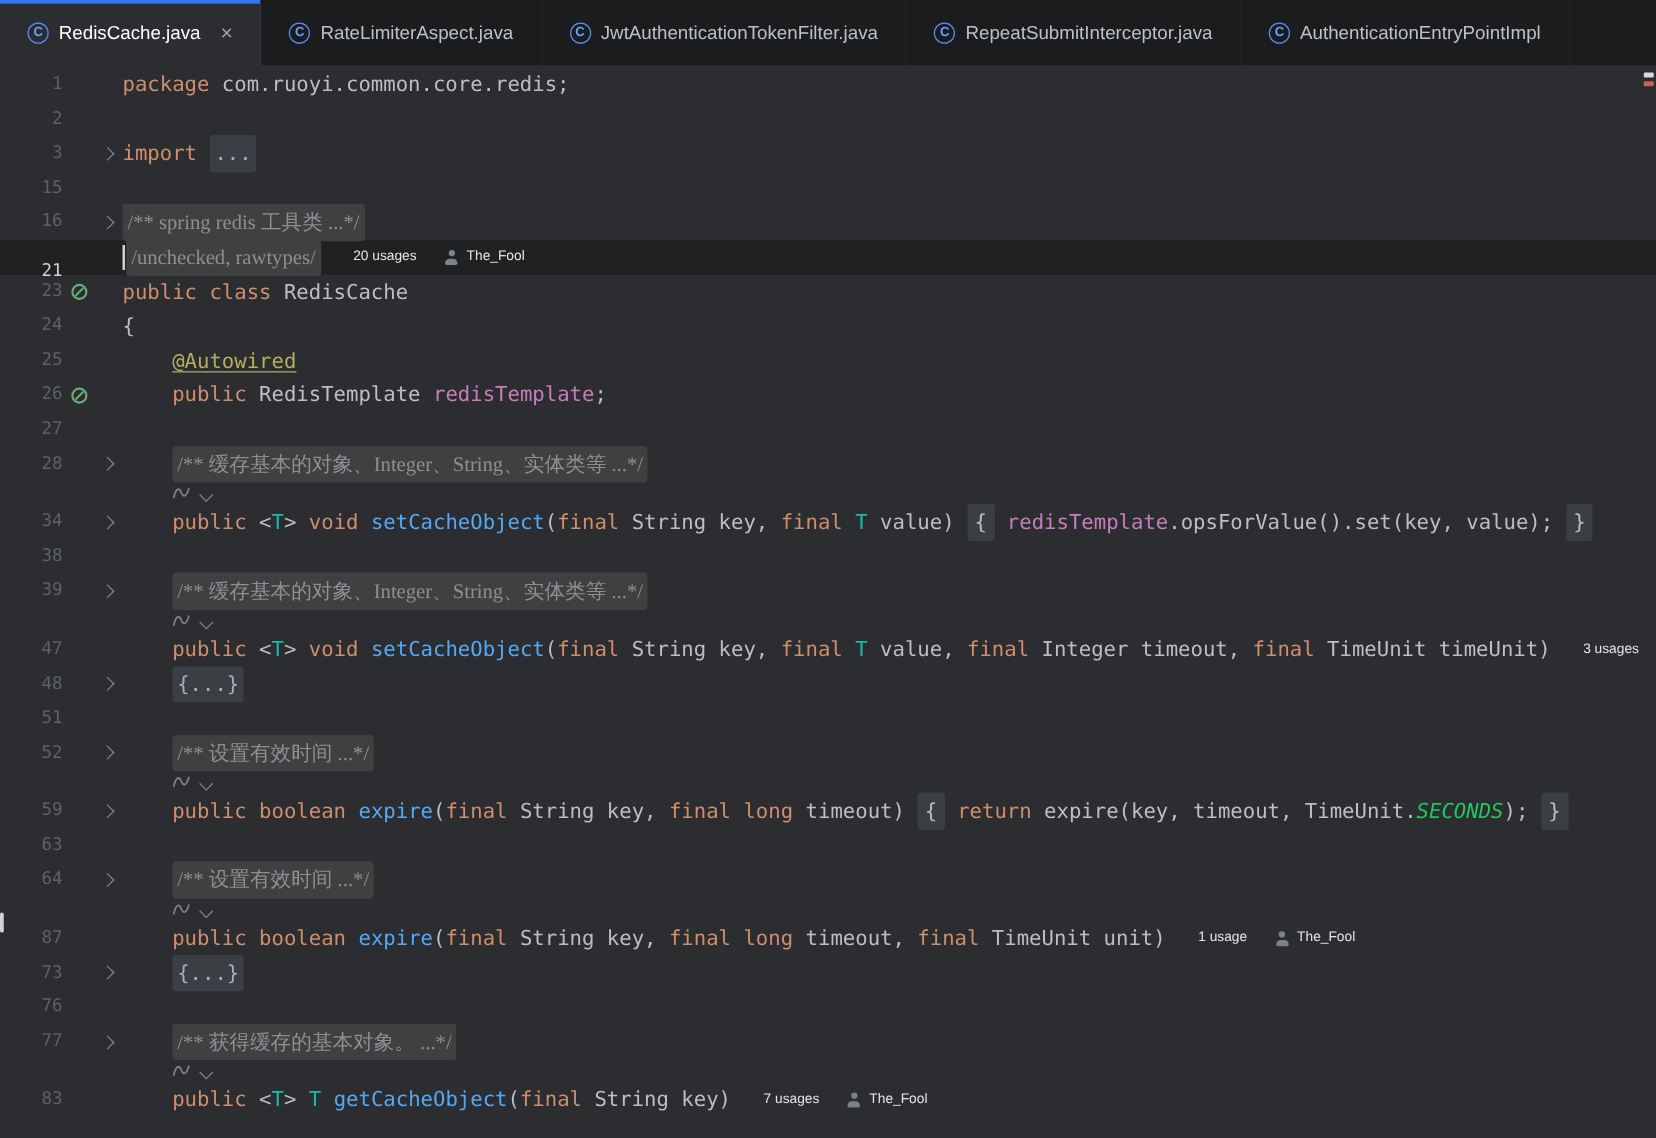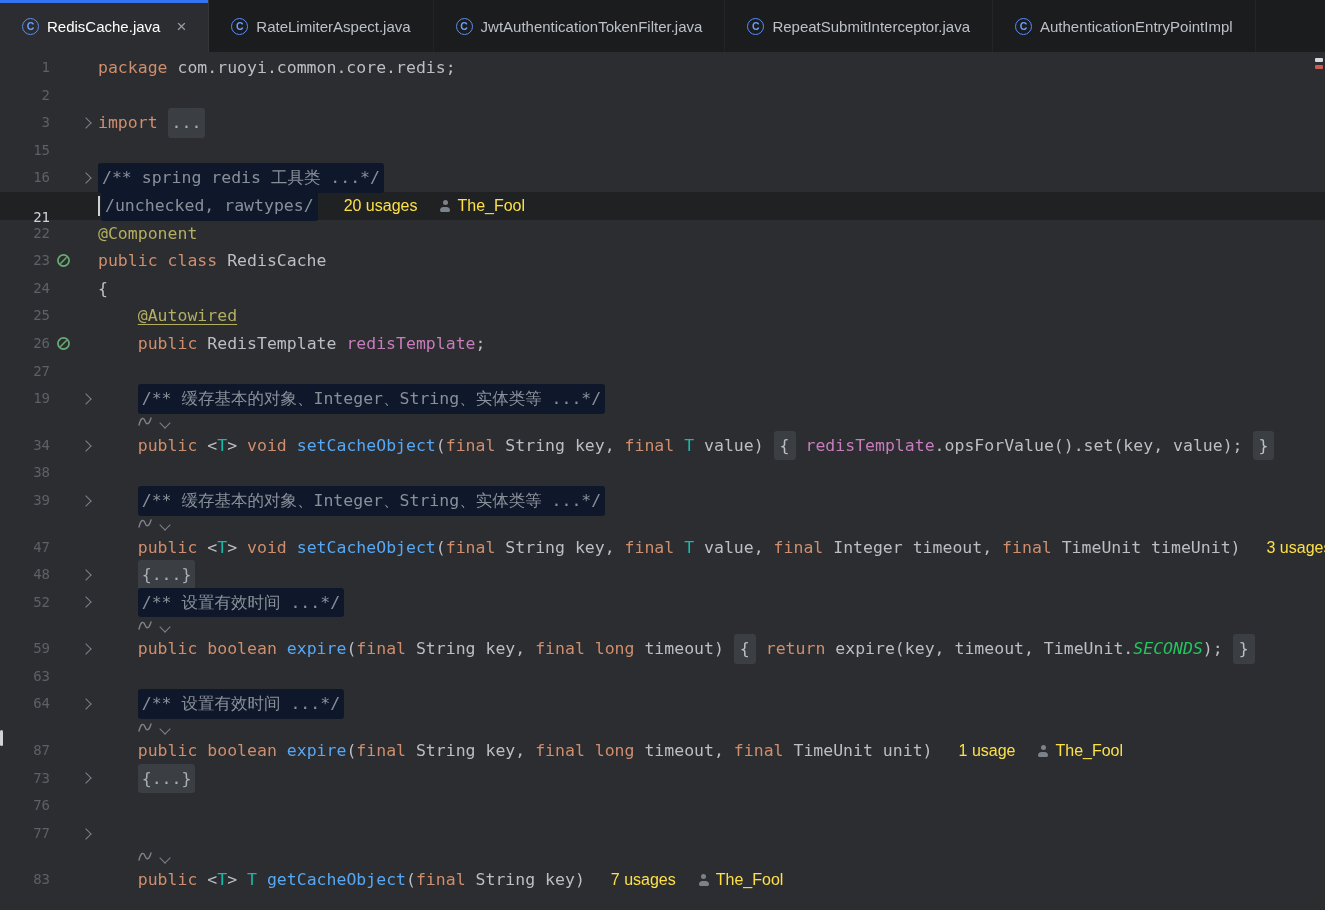--- a/index.html
+++ b/index.html
@@ -36,25 +36,25 @@
   
   .tk-kw{color:#cf8e6d;}
   .tk-pl{color:#bcbec4;}
   .tk-ann{color:#b3ae60;}
   .tk-annu{color:#b3ae60;text-decoration:underline;text-underline-offset:3px;}
   .tk-field{color:#c77dbb;}
   .tk-enumc{color:#22c55e;font-style:italic;}
   .tk-meth{color:#56a8f5;text-underline-offset:4px;}
   .tk-tp{color:#16baac;}
   .tk-foldbox{background:#3b3e43;color:#a9aeb6;border-radius:3px;padding:1px 4px;}
-  .tk-foldcm{background:#0f172a;color:#8a9099;border-radius:3px;padding:1px 4px;}
+  .tk-foldcm{background:#404040;color:#8a9099;border-radius:3px;padding:1px 4px;font-family:Liberation Serif, serif;}
   .tk-bracefold{background:#3b3e43;color:#bcbec4;border-radius:3px;padding:1px 6px;}
 
   
-  .hint{font-family:"Liberation Sans",sans-serif;font-size:16px;color:#fde047;margin-left:26px;
+  .hint{font-family:"Liberation Sans",sans-serif;font-size:11px;color:#e5e5e5;margin-left:26px;
     display:inline-flex;align-items:center;white-space:nowrap;}
   .hint.author{margin-left:22px;}
   .person{display:inline-block;width:12px;height:12px;position:relative;margin-right:6px;}
   .person::before{content:"";position:absolute;top:0;left:3.5px;width:5px;height:5px;border-radius:50%;background:#7c828a;}
   .person::after{content:"";position:absolute;bottom:0;left:1px;width:10px;height:5px;
     border-radius:5px 5px 2px 2px;background:#7c828a;}
 
   
   .iconrow{height:19px;display:flex;align-items:center;gap:7px;padding-left:138px;}
   .chevdown{width:7px;height:7px;border-right:1.6px solid #7d828a;border-bottom:1.6px solid #7d828a;
@@ -130,26 +130,20 @@
           </span>
           <span class="lbody"><span class="tk-foldcm">/** spring redis 工具类 ...*/</span></span>
         </div>
         <div class="row caretrow">
           <span class="lnum active">21</span>
           <span class="gslot"></span>
           <span class="fslot"></span>
           <span class="lbody"><span class="caretbar"></span><span class="tk-foldcm">/unchecked, rawtypes/</span><span class="hint">20 usages</span><span class="hint author"><span class="person"></span>The_Fool</span></span>
         </div>
         <div class="row">
-          <span class="lnum">22</span>
-          <span class="gslot"></span>
-          <span class="fslot"></span>
-          <span class="lbody"><span class="tk-ann">@Component</span></span>
-        </div>
-        <div class="row">
           <span class="lnum">23</span>
           <span class="gslot">
             <svg width="15" height="15" viewBox="0 0 15 15">
               <circle cx="7.5" cy="7.5" r="5.6" fill="none" stroke="#6aab73" stroke-width="1.7"></circle>
               <path d="M4.8 10.2 L10.2 4.8" stroke="#6aab73" stroke-width="1.5" stroke-linecap="round"></path>
             </svg>
           </span>
           <span class="fslot"></span>
           <span class="lbody"><span class="tk-kw">public</span><span class="tk-pl"> </span><span class="tk-kw">class</span><span class="tk-pl"> RedisCache</span></span>
         </div>
@@ -176,21 +170,21 @@
           <span class="fslot"></span>
           <span class="lbody"><span class="tk-pl">    </span><span class="tk-kw">public</span><span class="tk-pl"> RedisTemplate </span><span class="tk-field">redisTemplate</span><span class="tk-pl">;</span></span>
         </div>
         <div class="row">
           <span class="lnum">27</span>
           <span class="gslot"></span>
           <span class="fslot"></span>
           <span class="lbody"></span>
         </div>
         <div class="row">
-          <span class="lnum">19</span>
+          <span class="lnum">28</span>
           <span class="gslot"></span>
           <span class="fslot">
             <span class="chev"></span>
           </span>
           <span class="lbody"><span class="tk-pl">    </span><span class="tk-foldcm">/** 缓存基本的对象、Integer、String、实体类等 ...*/</span></span>
         </div>
         <div class="iconrow">
           <span><svg width="16" height="12" viewBox="0 0 16 12">
               <path d="M1 10 C3 2 5.5 2 7 6 C8.5 10 11 10 13 3" fill="none" stroke="#7d828a" stroke-width="1.4" stroke-linecap="round"></path>
             </svg></span>
@@ -232,20 +226,26 @@
         </div>
         <div class="row">
           <span class="lnum">48</span>
           <span class="gslot"></span>
           <span class="fslot">
             <span class="chev"></span>
           </span>
           <span class="lbody"><span class="tk-pl">    </span><span class="tk-foldbox">{...}</span></span>
         </div>
         <div class="row">
+          <span class="lnum">51</span>
+          <span class="gslot"></span>
+          <span class="fslot"></span>
+          <span class="lbody"></span>
+        </div>
+        <div class="row">
           <span class="lnum">52</span>
           <span class="gslot"></span>
           <span class="fslot">
             <span class="chev"></span>
           </span>
           <span class="lbody"><span class="tk-pl">    </span><span class="tk-foldcm">/** 设置有效时间 ...*/</span></span>
         </div>
         <div class="iconrow">
           <span><svg width="16" height="12" viewBox="0 0 16 12">
               <path d="M1 10 C3 2 5.5 2 7 6 C8.5 10 11 10 13 3" fill="none" stroke="#7d828a" stroke-width="1.4" stroke-linecap="round"></path>
@@ -299,21 +299,21 @@
           <span class="gslot"></span>
           <span class="fslot"></span>
           <span class="lbody"></span>
         </div>
         <div class="row">
           <span class="lnum">77</span>
           <span class="gslot"></span>
           <span class="fslot">
             <span class="chev"></span>
           </span>
-          <span class="lbody"><span class="tk-pl">    </span></span>
+          <span class="lbody"><span class="tk-pl">    </span><span class="tk-foldcm">/** 获得缓存的基本对象。 ...*/</span></span>
         </div>
         <div class="iconrow">
           <span><svg width="16" height="12" viewBox="0 0 16 12">
               <path d="M1 10 C3 2 5.5 2 7 6 C8.5 10 11 10 13 3" fill="none" stroke="#7d828a" stroke-width="1.4" stroke-linecap="round"></path>
             </svg></span>
           <span><span class="chevdown"></span></span>
         </div>
         <div class="row">
           <span class="lnum">83</span>
           <span class="gslot"></span>

